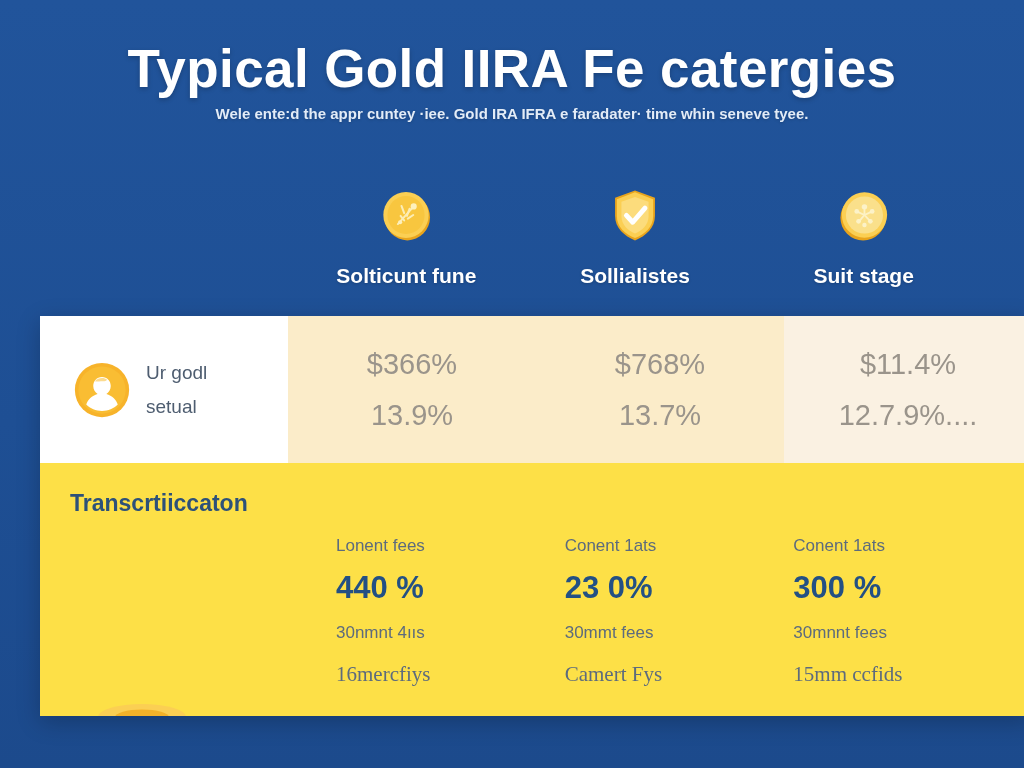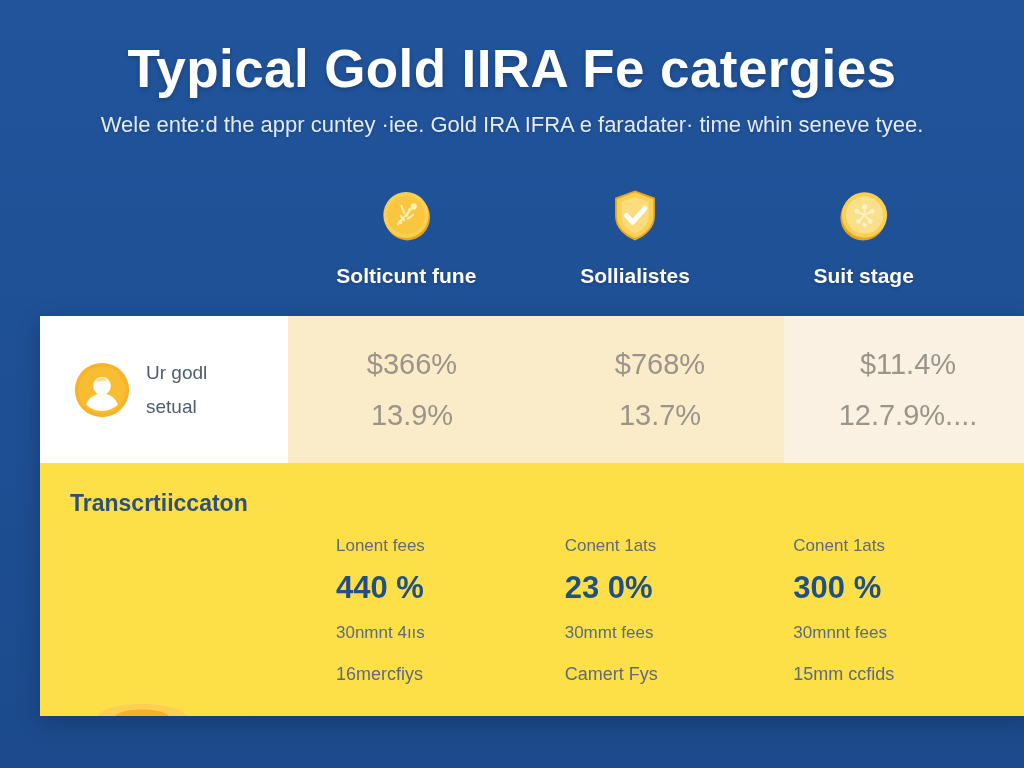--- a/index.html
+++ b/index.html
@@ -34,25 +34,25 @@
     margin: 0;
     font-size: 53px;
     line-height: 62px;
     font-weight: bold;
     color: #ffffff;
     letter-spacing: 0.4px;
     text-shadow: 0 2px 5px rgba(0,0,0,0.22);
     white-space: nowrap;
   }
   .poster-subtitle {
-    margin: 14px 0 0 0;
-    font-size: 22px;
+    margin: 3px 0 0 0;
+    font-size: 15px;
     line-height: 22px;
     color: #e3ecf7;
-    font-weight: normal;
+    font-weight: bold;
     white-space: nowrap;
     text-shadow: 0 1px 3px rgba(0,0,0,0.18);
   }
 
   
   .col-headers {
     position: absolute;
     left: 292px;
     top: 186px;
     width: 686px;
@@ -197,24 +197,25 @@
   }
   .bcol .b-note {
     margin-top: 16px;
     font-size: 17px;
     line-height: 22px;
     color: #5d6b7d;
     white-space: nowrap;
   }
   .bcol .b-note2 {
     margin-top: 19px;
-    font-size: 18px;
+    font-size: 21px;
     line-height: 22px;
     color: #5d6b7d;
     white-space: nowrap;
+    font-family: Liberation Serif, serif;
   }
 </style>
 </head>
 <body>
 
 <div class="poster">
 
   <div class="header">
     <h1 class="poster-title">Typical Gold IIRA Fe catergies</h1>
     <p class="poster-subtitle">Wele ente:d the appr cuntey ·iee. Gold IRA IFRA e faradater· time whin seneve tyee.</p>

